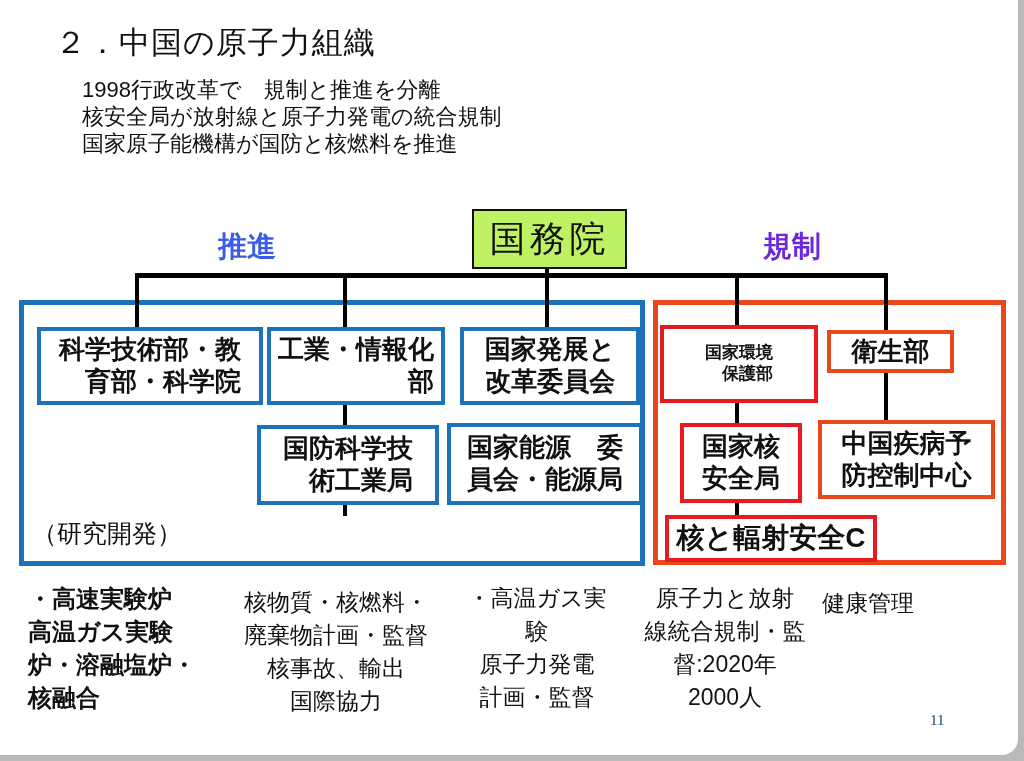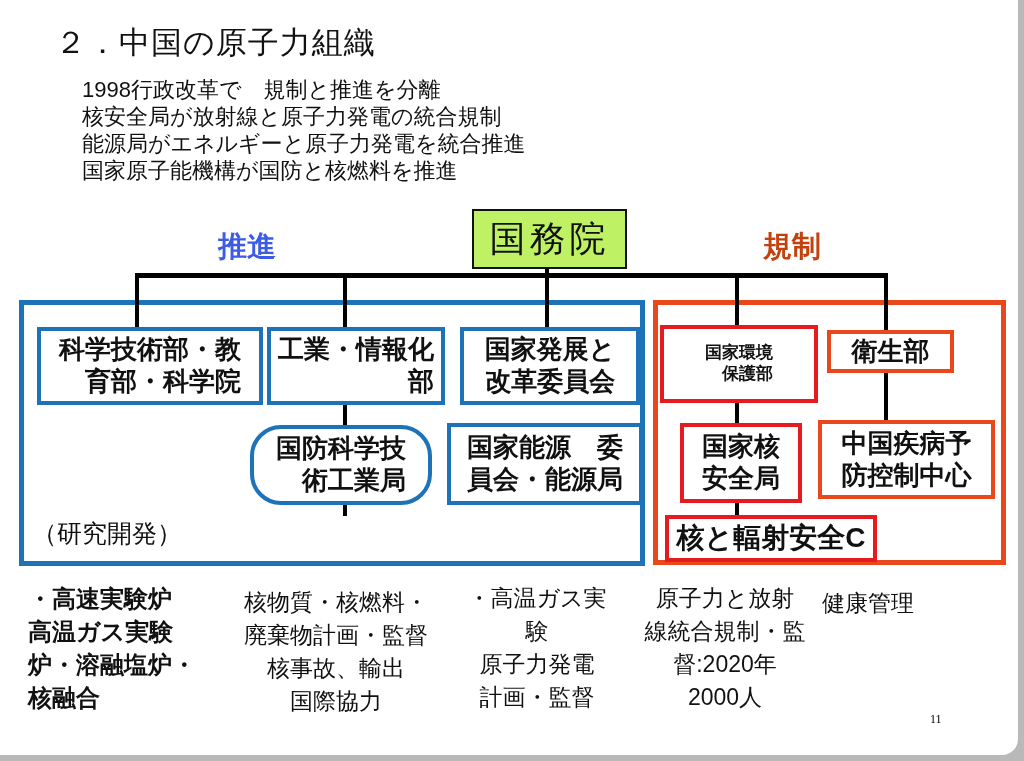--- a/index.html
+++ b/index.html
@@ -29,37 +29,36 @@
     background:#fff;text-align:right;white-space:pre-line;
     font-weight:700;display:flex;align-items:center;justify-content:center;
     z-index:4;line-height:1.22;
   }
   .b-blue{border:4px solid #1d72b8;}
   .b-red{border:4px solid #e51b20;}
   .b-orange{border:4px solid #e8481c;}
   .note{font-size:23px;line-height:33px;white-space:pre-line;}
   .note-center{text-align:center;}
   .rnd-label{font-size:25px;white-space:pre;}
-  .page-num{font-family:"Liberation Serif",serif;font-size:12px;color:#000000;}
+  .page-num{font-family:"Liberation Serif",serif;font-size:15px;color:#0c4a6e;}
 </style>
 </head>
 <body>
 
 <div class="slide">
 
   <div class="abs title" style="left:69px;top:36px;">２．中国の原子力組織</div>
   <div class="abs" style="left:96px;top:90px;">
     <div class="intro">1998行政改革で　規制と推進を分離</div>
     <div class="intro">核安全局が放射線と原子力発電の統合規制</div>
-    <div class="intro">能源局がエネルギーと原子力発電を統合推進</div>
     <div class="intro">国家原子能機構が国防と核燃料を推進</div>
   </div>
 
   <div class="abs side-label" style="left:232px;top:241px;color:#3d5ce6;">推進</div>
-  <div class="abs side-label" style="left:777px;top:241px;color:#c2410c;">規制</div>
+  <div class="abs side-label" style="left:777px;top:241px;color:#6d28d9;">規制</div>
 
   <div class="abs root-box" style="left:486px;top:223px;width:151px;height:56px;">国務院</div>
 
   <div class="abs hline" style="left:149px;top:287px;width:753px;height:5px;"></div>
   <div class="abs vline" style="left:559px;top:279px;width:4px;height:62px;"></div>
   <div class="abs vline" style="left:149px;top:287px;width:4px;height:54px;"></div>
   <div class="abs vline" style="left:357px;top:287px;width:4px;height:54px;"></div>
   <div class="abs vline" style="left:357px;top:419px;width:4px;height:20px;"></div>
   <div class="abs vline" style="left:357px;top:516px;width:4px;height:14px;"></div>
   <div class="abs vline" style="left:749px;top:287px;width:4px;height:53px;"></div>
@@ -74,21 +73,21 @@
   <div class="abs org-box b-blue" style="left:51px;top:341px;width:218px;height:70px;font-size:26px;">科学技術部・教
 育部・科学院</div>
   <div class="abs org-box b-blue" style="left:281px;top:341px;width:170px;height:70px;font-size:26px;">工業・情報化
 部</div>
   <div class="abs org-box b-blue" style="left:474px;top:341px;width:172px;height:70px;font-size:26px;">国家発展と
 改革委員会</div>
   <div class="abs org-box b-red" style="left:674px;top:339px;width:150px;height:70px;font-size:17px;">国家環境
 保護部</div>
   <div class="abs org-box b-orange" style="left:841px;top:344px;width:119px;height:35px;font-size:26px;">衛生部</div>
 
-  <div class="abs org-box b-blue" style="left:264px;top:439px;width:174px;height:72px;font-size:26px;border-radius:31px;">国防科学技
+  <div class="abs org-box b-blue" style="left:271px;top:439px;width:174px;height:72px;font-size:26px;">国防科学技
 術工業局</div>
   <div class="abs org-box b-blue" style="left:461px;top:437px;width:188px;height:74px;font-size:26px;">国家能源　委
 員会・能源局</div>
   <div class="abs org-box b-red" style="left:694px;top:437px;width:114px;height:72px;font-size:26px;">国家核
 安全局</div>
   <div class="abs org-box b-orange" style="left:832px;top:434px;width:169px;height:71px;font-size:26px;">中国疾病予
 防控制中心</div>
 
   <div class="abs rnd-label" style="left:46px;top:531px;">（研究開発）</div>
   <div class="abs org-box b-red" style="left:679px;top:529px;width:204px;height:39px;font-size:28px;">核と輻射安全C</div>

